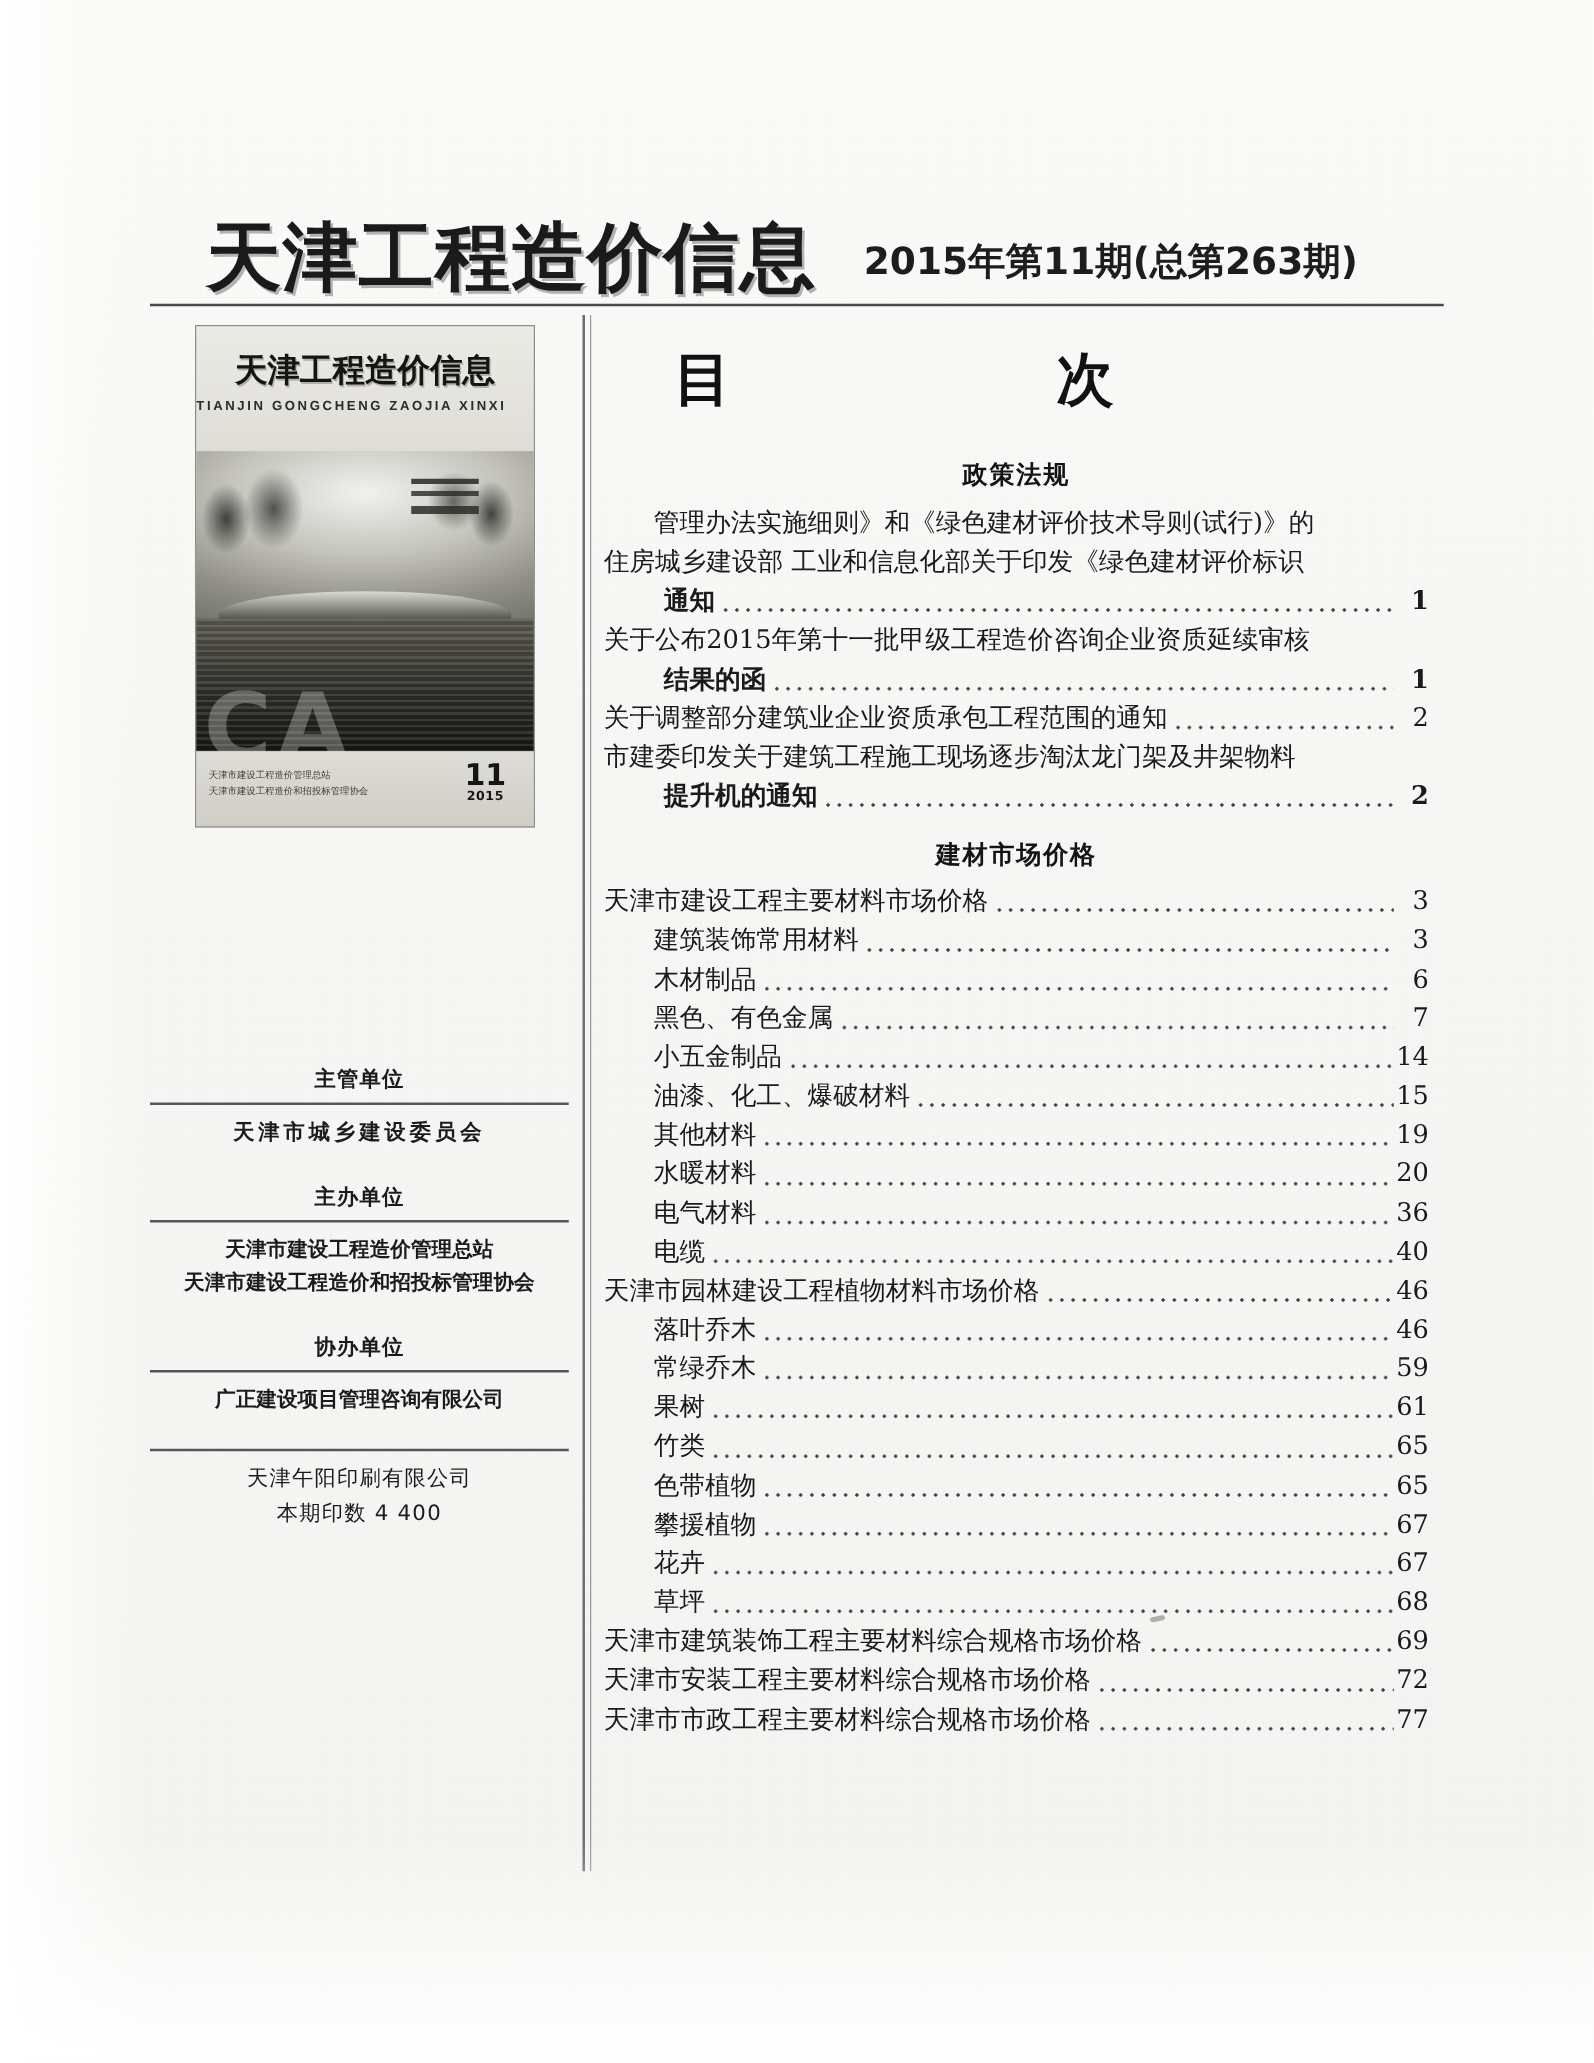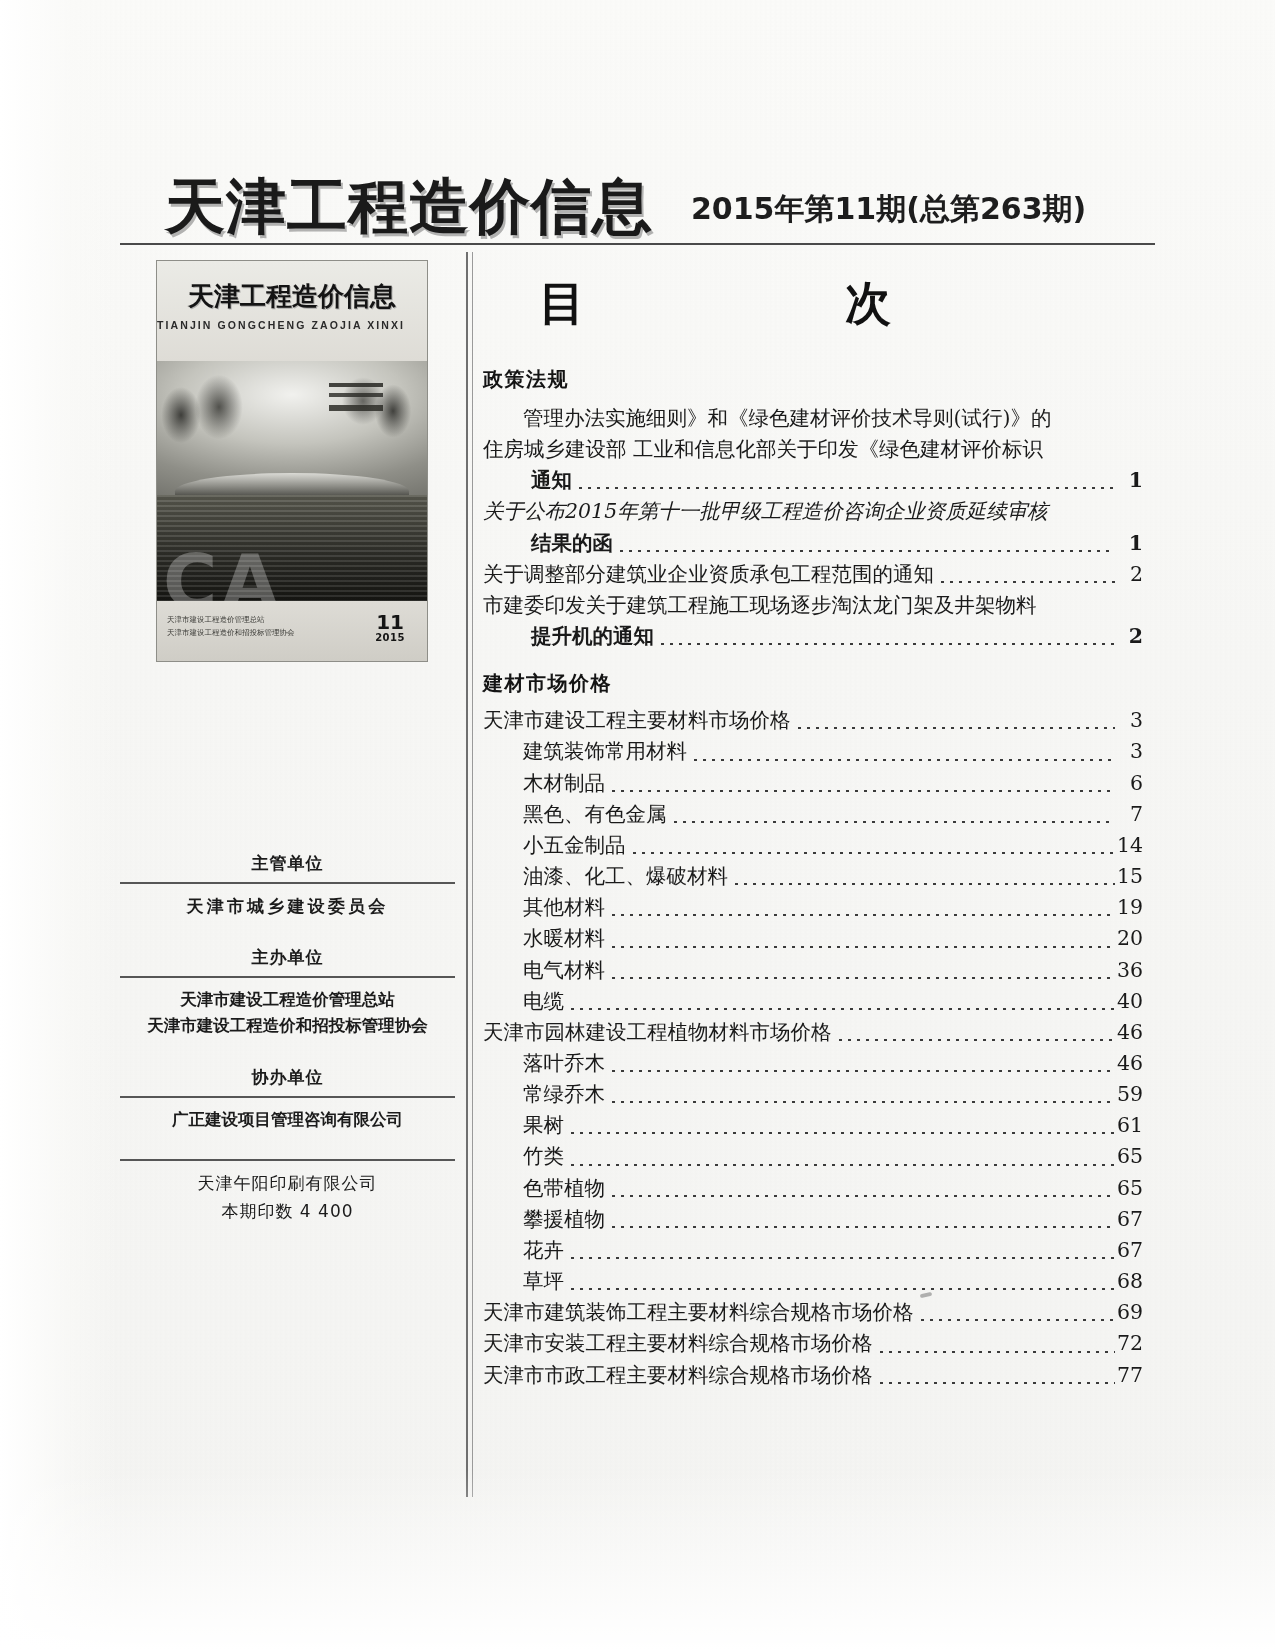--- a/index.html
+++ b/index.html
@@ -194,21 +194,21 @@
     font-family: "DejaVu Sans", sans-serif;
   }
   .ct-issue-no {
     position: absolute;
     right: 22px;
     bottom: 18px;
     text-align: center;
     color: #151515;
     font-family: "DejaVu Sans", sans-serif;
   }
-  .ct-issue-no .big { font-size: 20px; font-weight: 900; line-height: .95; margin-top: 40px; }
+  .ct-issue-no .big { font-size: 24px; font-weight: 900; line-height: .95; margin-top: 40px; }
   .ct-issue-no .yr { font-size: 10px; font-weight: 700; letter-spacing: .5px; }
   .ct-ghost {
     position: absolute;
     left: 6px;
     bottom: 42px;
     font-size: 74px;
     font-weight: 900;
     letter-spacing: 4px;
     color: rgba(255,255,255,.28);
     font-family: "DejaVu Sans", sans-serif;
@@ -285,20 +285,21 @@
     font-family: Liberation Sans, sans-serif;
     font-size: 46px;
     font-weight: 700;
     color: #111;
     letter-spacing: 56px;
     text-indent: 56px;
     margin: 18px 0 40px 0;
     line-height: 1;
   }
   .toc-section {
+    text-align: center;
     font-family: "DejaVu Sans", "Liberation Sans", sans-serif;
     font-size: 20px;
     font-weight: 700;
     color: #141414;
     letter-spacing: 1.5px;
     margin: 8px 0 10px 0;
   }
   .toc-section.second { margin-top: 18px; margin-bottom: 8px; }
 
   .toc-entry {
@@ -419,21 +420,21 @@
     <div class="toc-heading">目　　次</div>
     <div id="toc-body">
         <div class="toc-section">政策法规</div>
         <div class="toc-cont" style="padding-left: 40px;">管理办法实施细则》和《绿色建材评价技术导则(试行)》的</div>
         <div class="toc-cont" style="padding-left: 0px;">住房城乡建设部 工业和信息化部关于印发《绿色建材评价标识</div>
         <div class="toc-entry indent2">
           <span class="te-text">通知</span>
           <span class="te-dots"></span>
           <span class="te-page">1</span>
         </div>
-        <div class="toc-cont" style="padding-left: 0px; font-style: italic;">关于公布2015年第十一批甲级工程造价咨询企业资质延续审核</div>
+        <div class="toc-cont" style="padding-left: 0px;">关于公布2015年第十一批甲级工程造价咨询企业资质延续审核</div>
         <div class="toc-entry indent2">
           <span class="te-text">结果的函</span>
           <span class="te-dots"></span>
           <span class="te-page">1</span>
         </div>
         <div class="toc-entry">
           <span class="te-text">关于调整部分建筑业企业资质承包工程范围的通知</span>
           <span class="te-dots"></span>
           <span class="te-page">2</span>
         </div>

